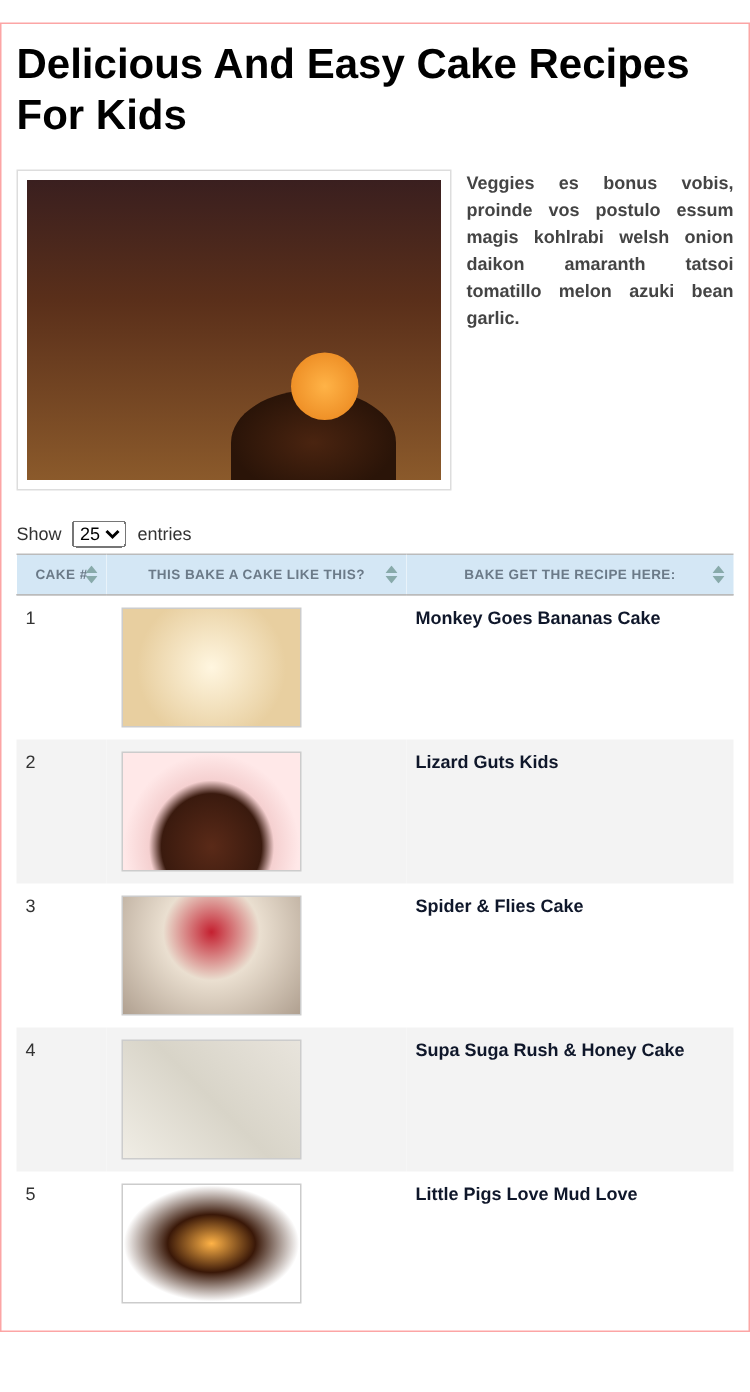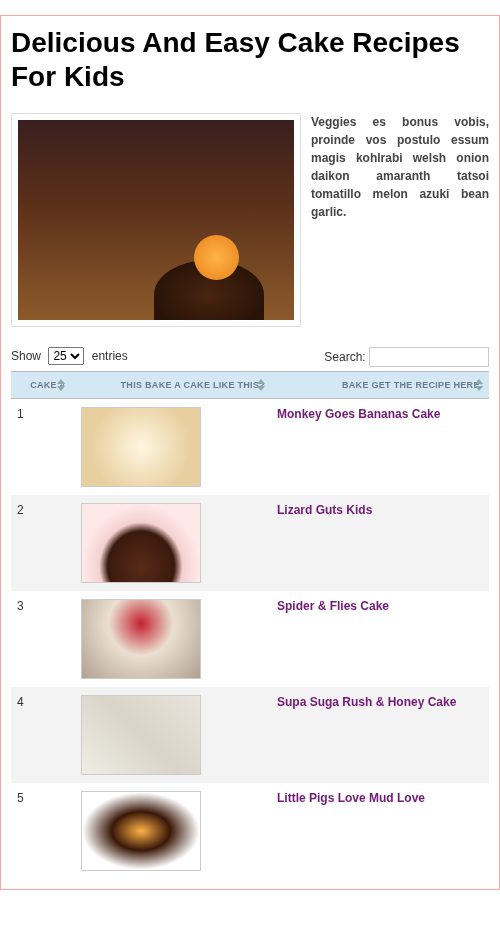--- a/index.html
+++ b/index.html
@@ -88,21 +88,21 @@
   }
   table {
     width: 100%;
     border-collapse: collapse;
   }
   thead th {
     background: #d4e7f5;
     color: #6b7a88;
     font-size: 9px;
     font-weight: bold;
-    text-align: right;
+    text-align: center;
     padding: 8px 6px;
     letter-spacing: 0.3px;
     position: relative;
     border-top: 1px solid #bbb;
     border-bottom: 1px solid #bbb;
   }
   .sort-icons {
     position: absolute;
     right: 6px;
     top: 50%;
@@ -130,21 +130,21 @@
   .thumb-inner {
     width: 100%;
     height: 100%;
   }
   .t1 { background: radial-gradient(circle at center, #fff6e0 0%, #e8cfa0 70%); }
   .t2 { background: radial-gradient(ellipse at 50% 80%, #5a2a18 0%, #3a1a0e 40%, #f5d0d0 50%, #ffe8e8 70%); }
   .t3 { background: radial-gradient(circle at 50% 30%, #c42030 0%, #eadfd0 40%, #b0a090 100%); }
   .t4 { background: linear-gradient(45deg, #f0ede5 0%, #d8d4c8 50%, #e8e4dc 100%); }
   .t5 { background: radial-gradient(ellipse at center, #ffb347 0%, #3a1808 35%, #fff 70%); }
   .recipe-link {
-    color: #701a75;
+    color: #0f172a;
     font-weight: bold;
     cursor: pointer;
   }
 </style>
 </head>
 <body>
 
 <div class="page">
   <h1>Delicious And Easy Cake Recipes For Kids</h1>
 
@@ -161,24 +161,20 @@
   </div>
 
   <div class="table-controls">
     <div class="show-entries">
       <span>Show</span>
       <select>
         <option>25</option>
       </select>
       <span>entries</span>
     </div>
-    <div class="search-box">
-      <span>Search:</span>
-      <input type="text" value="" style="">
-    </div>
   </div>
 
   <table>
     <thead>
       <tr>
         <th class="col-num">
           <span>CAKE #</span>
           <span class="sort-icons">
             <svg width="8" height="6">
                 <polygon points="4,0 8,5 0,5" fill="#8aa"></polygon>

